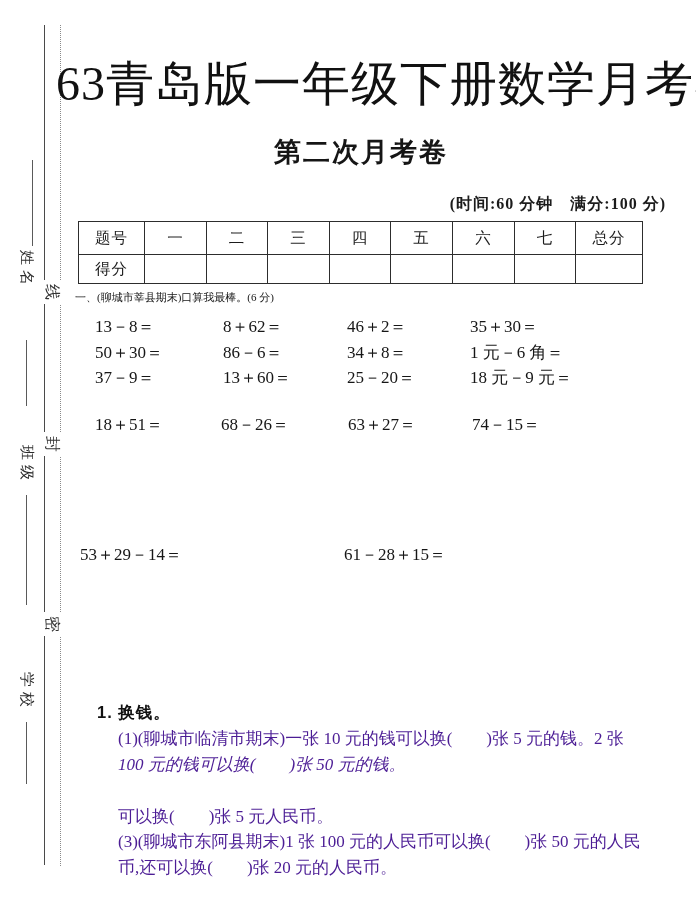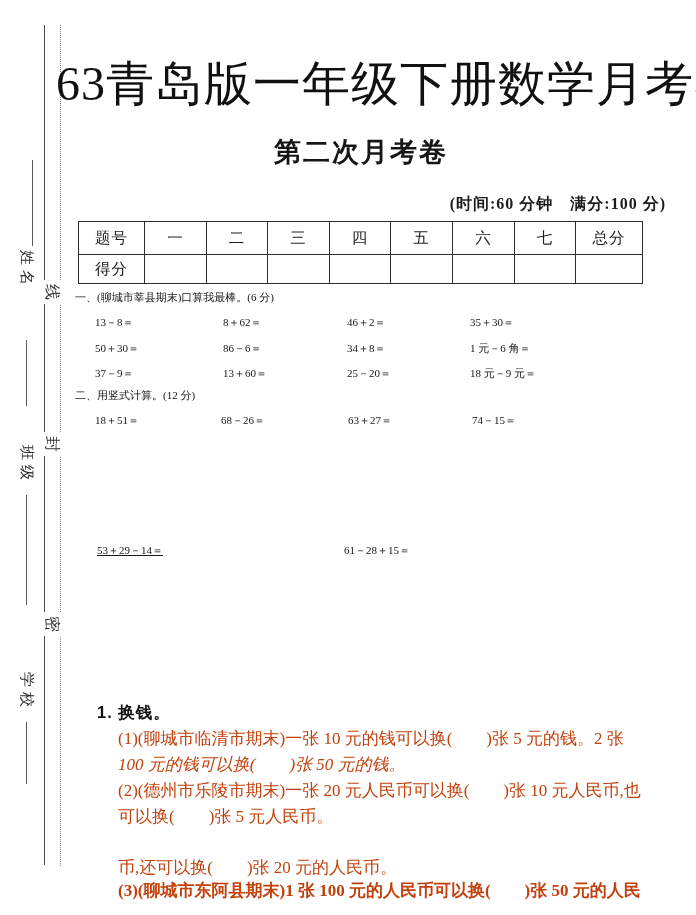--- a/index.html
+++ b/index.html
@@ -47,27 +47,27 @@
   table.score{border-collapse:collapse;table-layout:fixed;border-radius:9px;}
   table.score td{
     border:1.4px solid #2d2d2d;text-align:center;vertical-align:middle;
     font-size:15.5px;color:#1c1c1c;padding:0;letter-spacing:1px;
   }
   table.score tr.hdr td{height:32px;}
   table.score tr.scr td{height:28px;}
 
   
   .sec-head{position:absolute;left:75px;font-size:11px;white-space:nowrap;color:#161616;}
-  .expr{position:absolute;font-size:11px;white-space:nowrap;color:#161616;}
+  .expr{position:absolute;font-size:17px;white-space:nowrap;color:#161616;}
   .row-abs{position:absolute;left:0;top:0;width:696px;height:0;}
   .item-no{
     position:absolute;left:97px;font-size:16.5px;font-weight:700;white-space:nowrap;
     font-family:"Liberation Sans","DejaVu Sans",sans-serif;color:#111;letter-spacing:1px;
   }
-  .fill-line{position:absolute;left:118px;font-size:17px;white-space:nowrap;color:#c2410c;}
+  .fill-line{position:absolute;left:118px;font-size:17px;white-space:nowrap;color:#4c1d95;}
 </style>
 </head>
 <body>
 
 <div class="page">
 
   <div class="vline-solid"></div>
   <div class="vline-dotted"></div>
 
   <div class="mseg" style="top:160px;height:86px;"></div>
@@ -146,36 +146,34 @@
     <span class="expr" style="left:347px;top:341px;">34＋8＝</span>
     <span class="expr" style="left:470px;top:341px;">1 元－6 角＝</span>
   </div>
   <div class="row-abs">
     <span class="expr" style="left:95px;top:366px;">37－9＝</span>
     <span class="expr" style="left:223px;top:366px;">13＋60＝</span>
     <span class="expr" style="left:347px;top:366px;">25－20＝</span>
     <span class="expr" style="left:470px;top:366px;">18 元－9 元＝</span>
   </div>
 
-  <div class="sec-head" style="top:388px;">二、用竖式计算。(12 分)</div>
   <div class="row-abs">
     <span class="expr" style="left:95px;top:413px;">18＋51＝</span>
     <span class="expr" style="left:221px;top:413px;">68－26＝</span>
     <span class="expr" style="left:348px;top:413px;">63＋27＝</span>
     <span class="expr" style="left:472px;top:413px;">74－15＝</span>
   </div>
   <div class="row-abs">
-    <span class="expr" style="left:97px;top:543px;text-decoration:underline;">53＋29－14＝</span>
+    <span class="expr" style="left:80px;top:543px;">53＋29－14＝</span>
     <span class="expr" style="left:344px;top:543px;">61－28＋15＝</span>
   </div>
 
   <div class="item-no" style="top:702px;">
     <span>1.</span>
     <span>换钱。</span>
   </div>
   <div class="fill-line" style="top:727px;">(1)(聊城市临清市期末)一张 10 元的钱可以换(　　)张 5 元的钱。2 张</div>
   <div class="fill-line" style="top:753px;font-style:italic;">100 元的钱可以换(　　)张 50 元的钱。</div>
-  <div class="fill-line" style="top:779px;">(2)(德州市乐陵市期末)一张 20 元人民币可以换(　　)张 10 元人民币,也</div>
   <div class="fill-line" style="top:805px;">可以换(　　)张 5 元人民币。</div>
-  <div class="fill-line" style="top:879px;font-weight:bold;">(3)(聊城市东阿县期末)1 张 100 元的人民币可以换(　　)张 50 元的人民</div>
+  <div class="fill-line" style="top:830px;">(3)(聊城市东阿县期末)1 张 100 元的人民币可以换(　　)张 50 元的人民</div>
   <div class="fill-line" style="top:856px;">币,还可以换(　　)张 20 元的人民币。</div>
 
 </div>
 
 </body></html>

